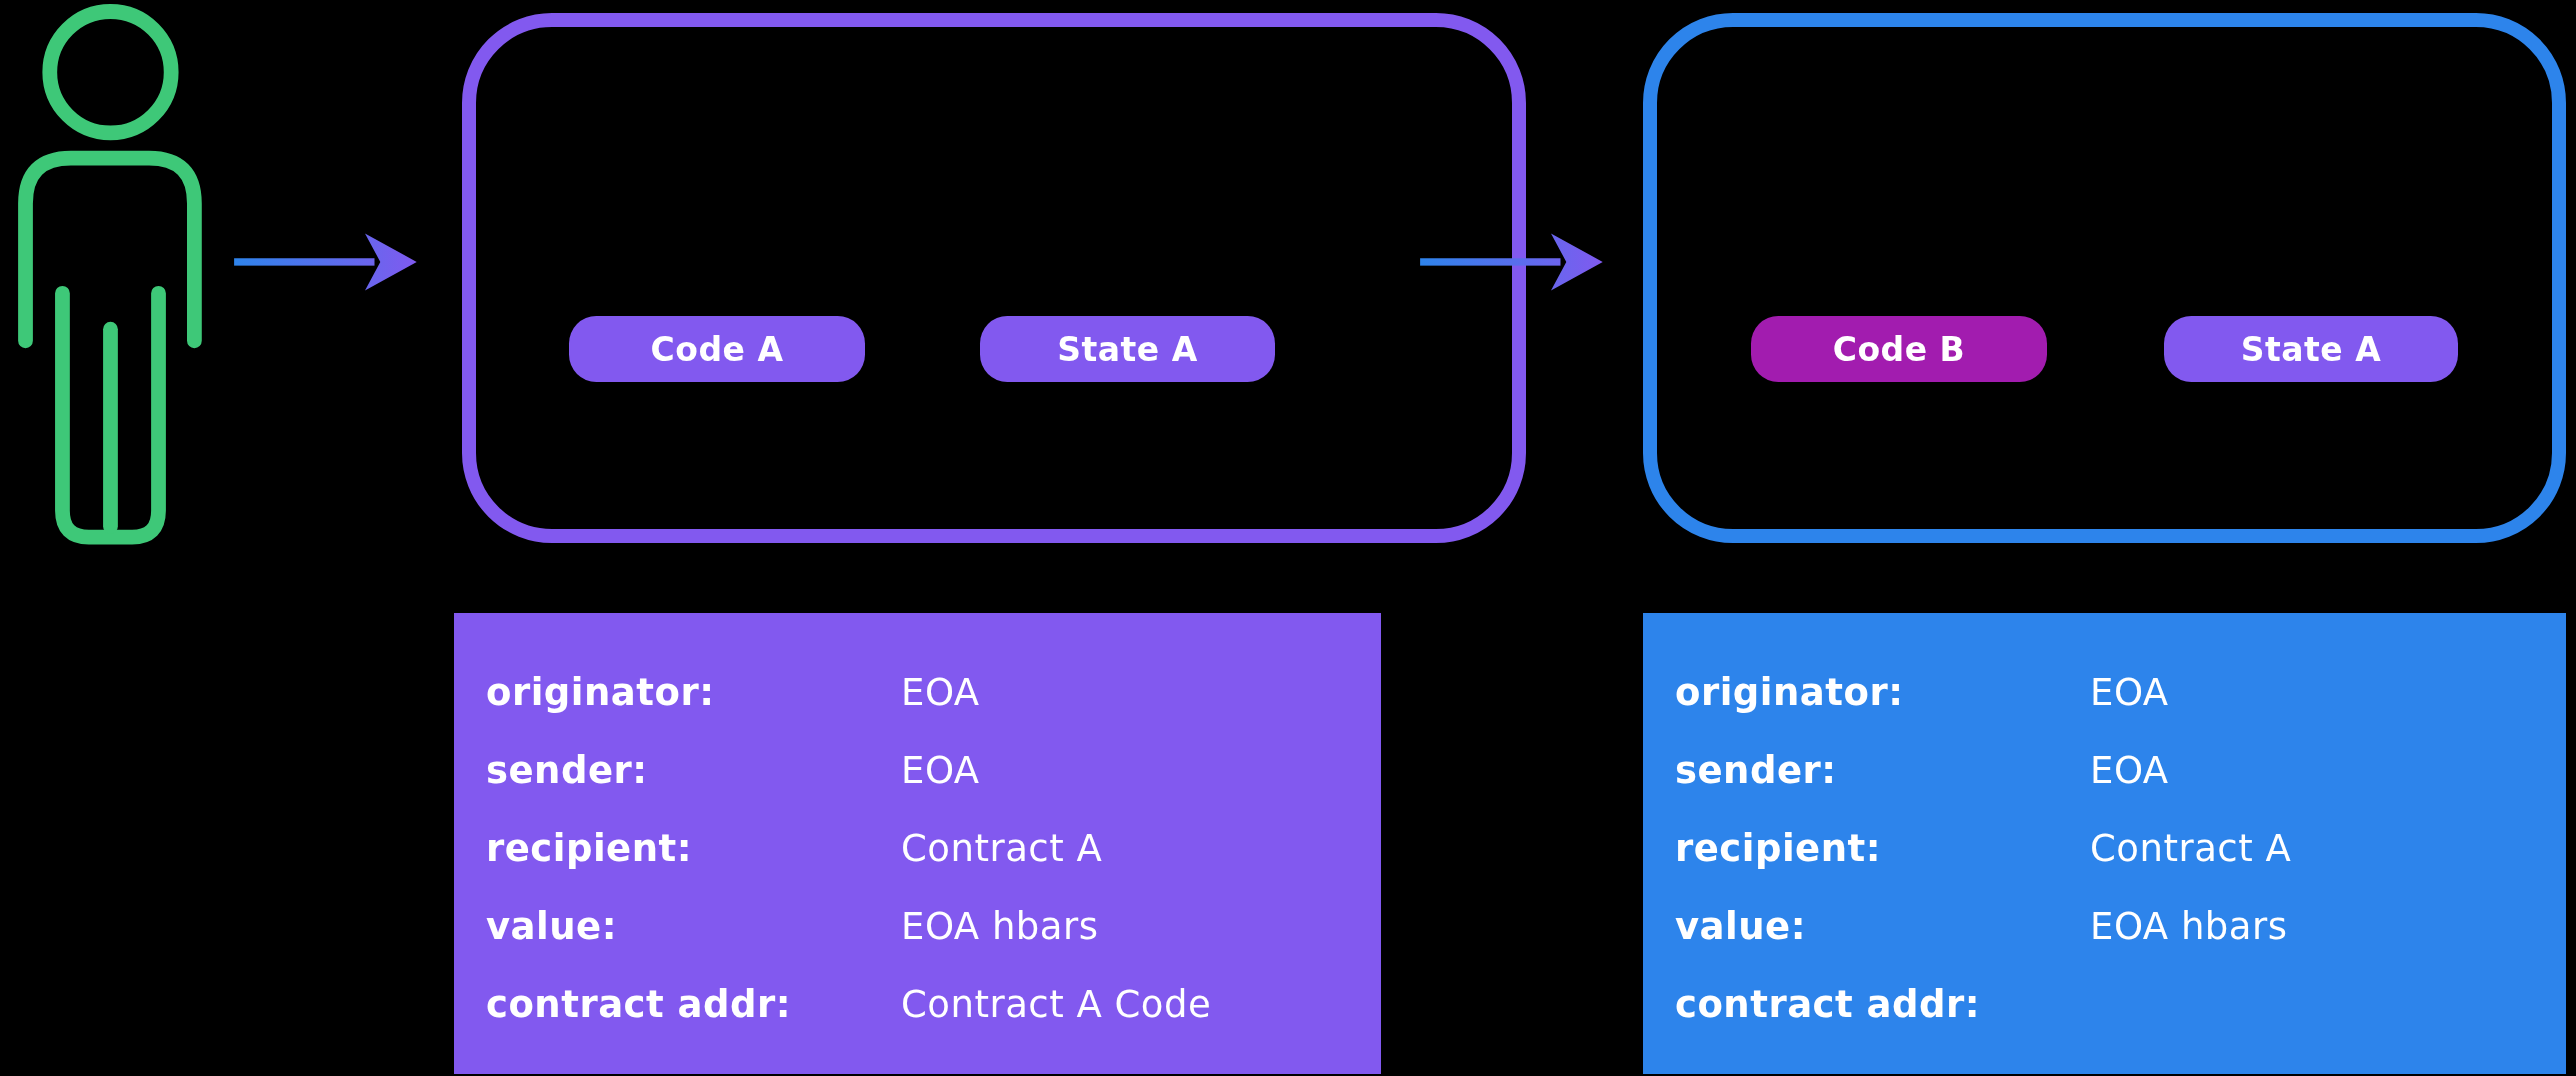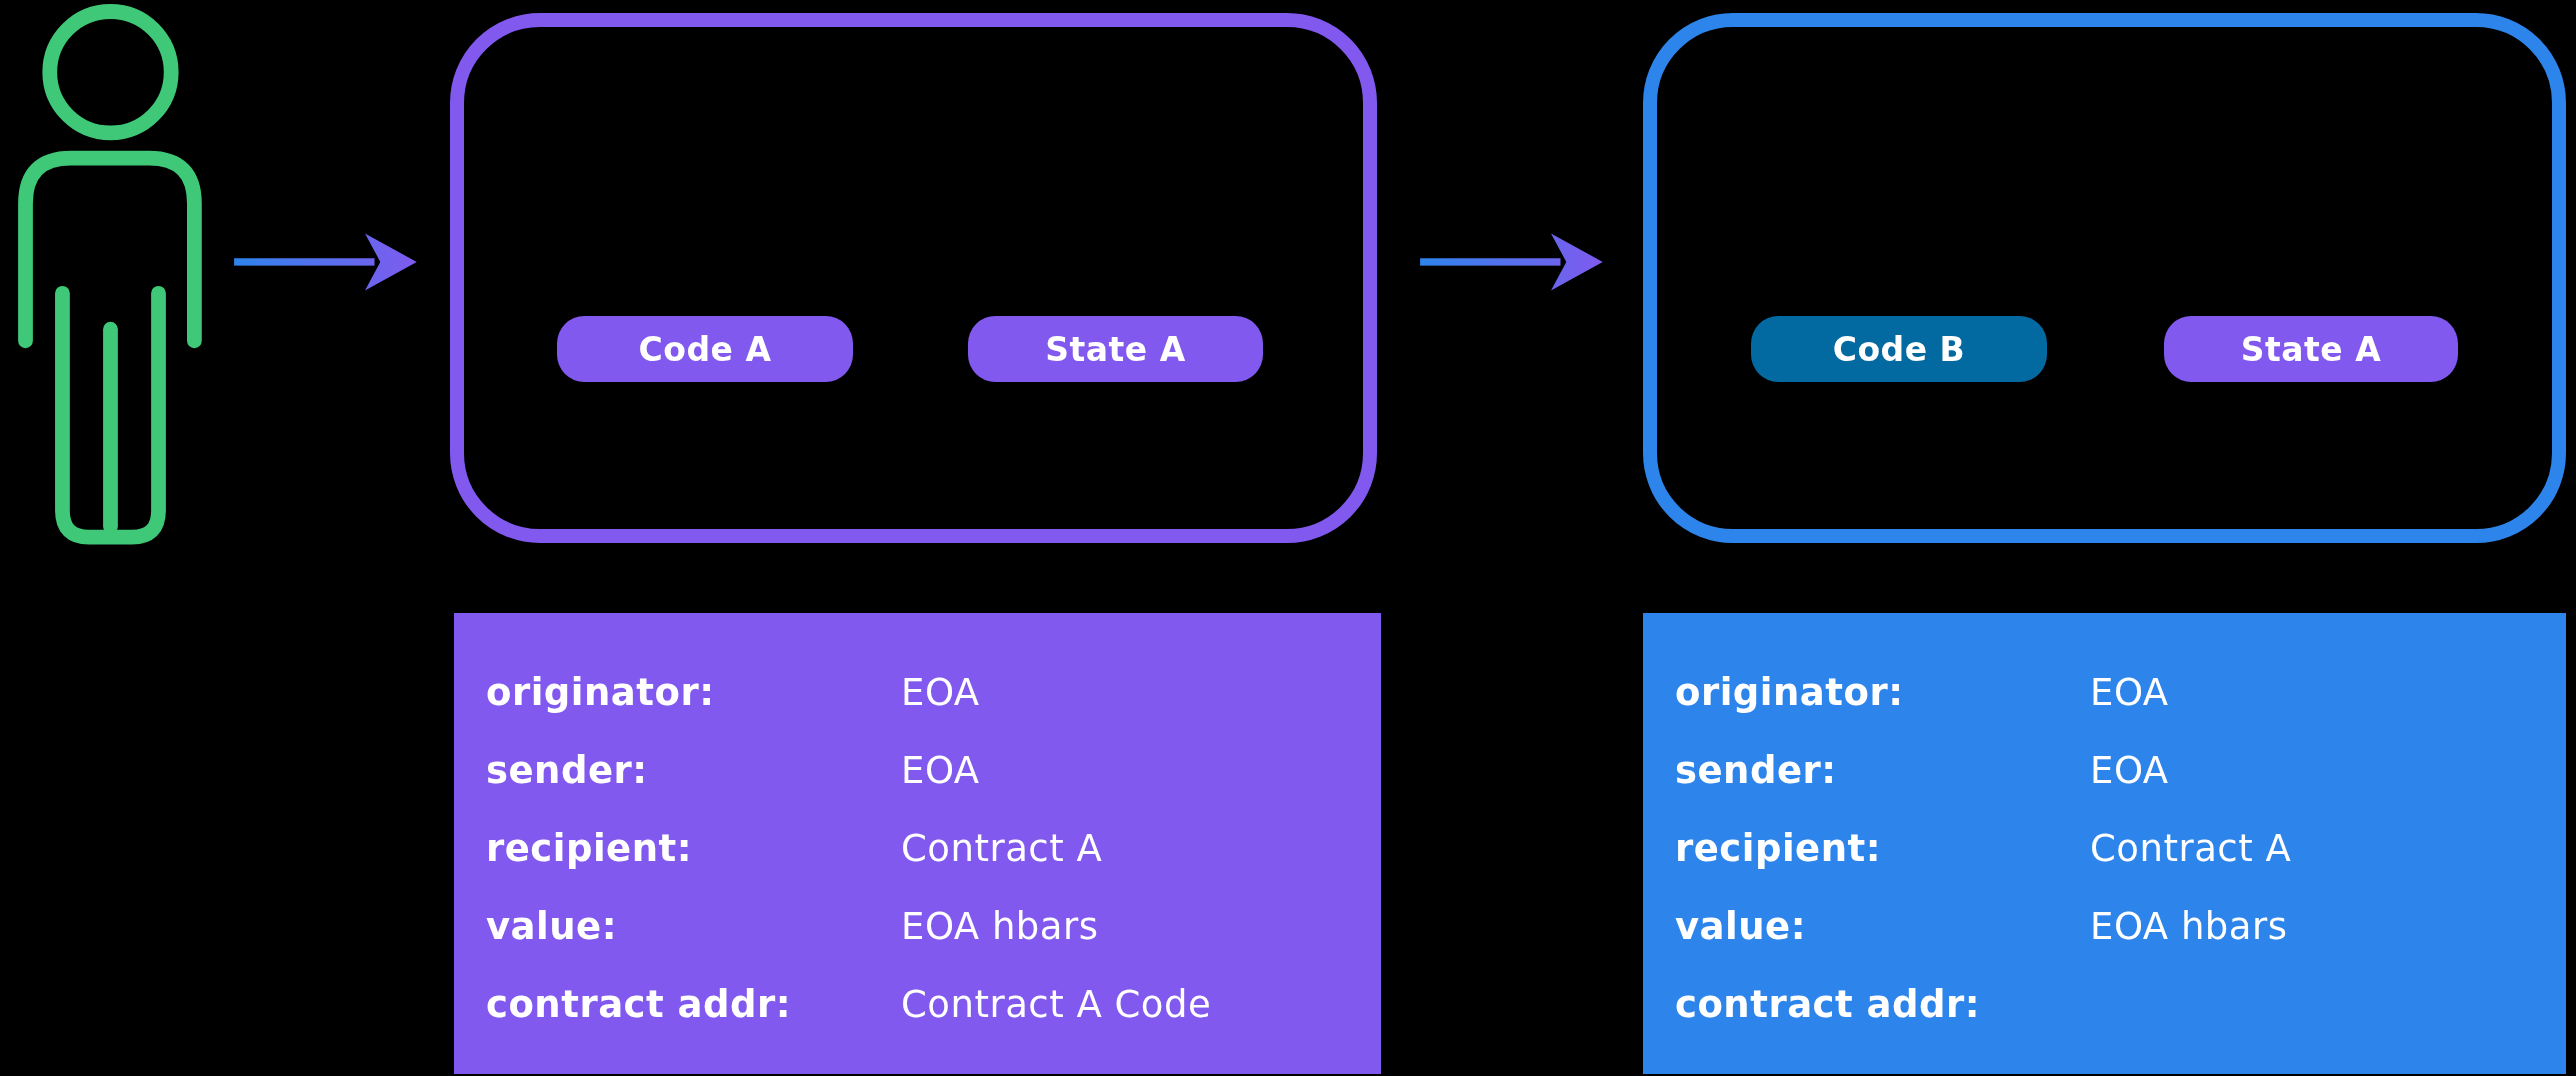--- a/index.html
+++ b/index.html
@@ -11,34 +11,34 @@
   }
   .abs{position:absolute;}
   
   .contract-box{
     position:absolute;
     top:13px;height:530px;
     box-sizing:border-box;
     border-radius:90px;
     background:#000;
   }
-  .box-a{left:450px;width:927px;border:14.8px solid #8259EF;padding-left:20px;}
+  .box-a{left:462px;width:1064px;border:14.8px solid #8259EF;padding-left:20px;}
   .box-b{left:1643px;width:923px;border:14.8px solid #2D84EB;}
   
   .pill{
     position:absolute;
     top:289px; 
     height:66px;
     border-radius:27.4px;
     display:flex;align-items:center;justify-content:center;
     color:#fff;font-size:33px;font-weight:700;
     letter-spacing:0.5px;
   }
   .pill-purple{background:#8259EF;}
-  .pill-blue{background:#0369a1;}
+  .pill-blue{background:#a21caf;}
   
   .panel{
     position:absolute;
     top:613px;height:461px;
     box-sizing:border-box;
     padding-top:40px;
     color:#fff;
   }
   .panel-a{left:454px;width:927px;background:#8259EF;}
   .panel-b{left:1643px;width:923px;background:#2D84EB;}

